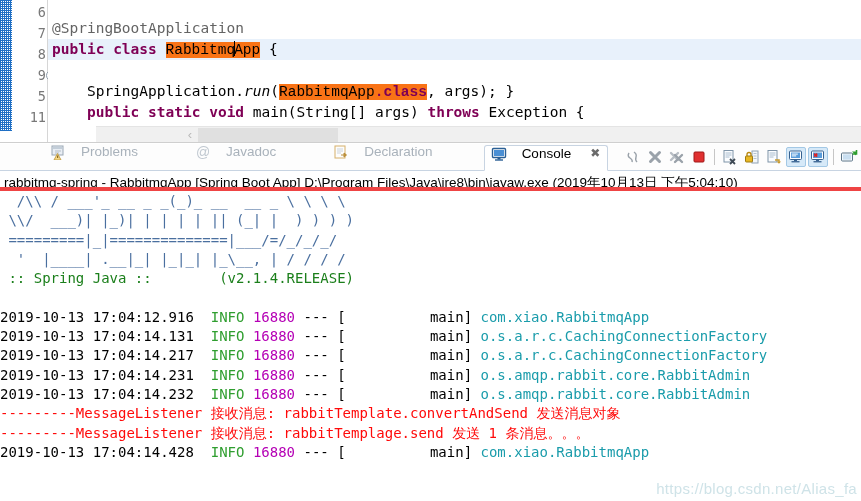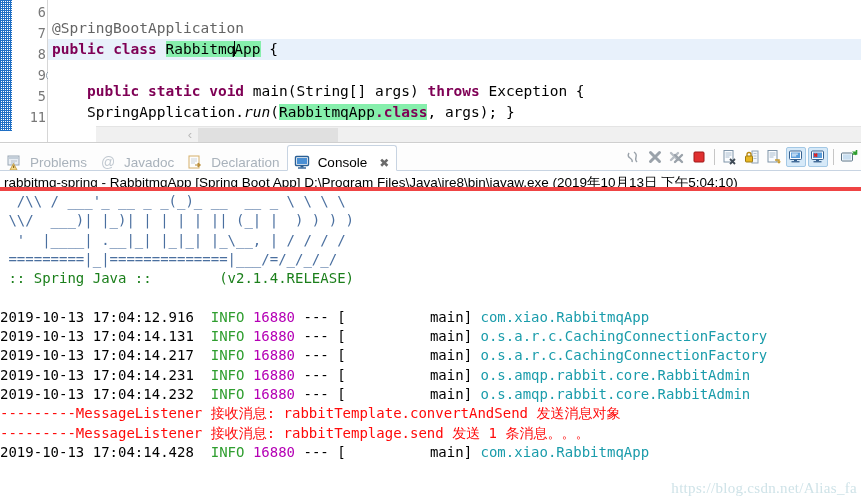--- a/index.html
+++ b/index.html
@@ -83,21 +83,21 @@
     white-space: pre;
     padding-left: 4px;
   }
   .code-line.highlight {
     background: #e8f1fb;
     width: 857px;
     margin-left: -4px;
     padding-left: 8px;
   }
   .kw { color: #7f0055; font-weight: bold; }
-  .occ { background: #86efac; }
+  .occ { background: #f97316; font-family: Liberation Mono, monospace; }
   .ital { font-style: italic; }
   .anno { color: #646464; }
   .caret {
     display: inline-block;
     width: 0; border-left: 1.5px solid #000;
     height: 15px; vertical-align: -2px;
     margin: 0 -1px;
   }
   .hscroll {
     position: absolute;
@@ -130,29 +130,30 @@
   }
   .tabbar {
     position: relative;
     height: 26px;
     background: #fdfdfd;
     border-bottom: 1px solid #c8d4e2;
     display: flex;
     align-items: center;
   }
   .tab {
-    display: flex; align-items: flex-end;
+    display: flex; align-items: flex-start;
     height: 26px;
     padding: 0 7px 0 6px;
     font-size: 13.5px;
     color: #a9b2bb;
-    gap: 8px;
+    gap: 15px;
     box-sizing: border-box;
     position: relative;
     white-space: nowrap;
+    margin-left: 44px;
   }
   .tab.active {
     color: #000000;
     background: #ffffff;
     border: 1px solid #c8d4e2;
     border-bottom: 1px solid #ffffff;
     border-radius: 3px 3px 0 0;
     margin-bottom: -1px;
     height: 26px;
   }
@@ -216,21 +217,21 @@
   .lvl-info { color: #2f9e2f; }
   .pid { color: #b500b5; }
   .logger { color: #1a9cab; }
   .redline { color: #ff0a0a; }
 
   .watermark {
     position: absolute;
     right: 4px; bottom: 4px;
     font-size: 15px;
     color: #cfe3e8;
-    font-family: Liberation Serif, serif;
+    font-family: Liberation Sans, sans-serif;
     letter-spacing: 0.3px;
     pointer-events: none;
     text-align: center;
   }
 </style>
 </head>
 <body>
 
 <div class="editor">
   <div class="change-ruler"></div>
@@ -240,22 +241,22 @@
     <div class="gutter-line"><span>7</span></div>
     <div class="gutter-line"><span>8</span></div>
     <div class="gutter-line"><span>9</span><span class="fold-marker"></span></div>
     <div class="gutter-line"><span>5</span></div>
     <div class="gutter-line"><span>11</span></div>
   </div>
   <div class="code-area">
     <div class="code-line"><span class="anno">@SpringBootApplication</span></div>
     <div class="code-line highlight"><span class="kw">public</span> <span class="kw">class</span> <span class="occ">Rabbitmq<span class="caret"></span>App</span> {</div>
     <div class="code-line"></div>
+    <div class="code-line">    SpringApplication.<span class="ital">run</span>(<span class="occ">RabbitmqApp<span class="kw">.class</span></span>, args); }</div>
     <div class="code-line">    <span class="kw">public</span> <span class="kw">static</span> <span class="kw">void</span> main(String[] args) <span class="kw">throws</span> Exception {</div>
-    <div class="code-line">    SpringApplication.<span class="ital">run</span>(<span class="occ">RabbitmqApp<span class="kw">.class</span></span>, args); }</div>
     <div class="code-line"></div>
     <div class="hscroll">
       <div class="hscroll-left">‹</div>
       <div class="hscroll-thumb"></div>
     </div>
   </div>
   <div class="editor-bottom-border"></div>
 </div>
 
 <div class="view-panel">
@@ -388,22 +389,22 @@
 
     </div>
   </div>
 
   <div class="console-header">rabbitmq-spring - RabbitmqApp [Spring Boot App] D:\Program Files\Java\jre8\bin\javaw.exe (2019年10月13日 下午5:04:10)</div>
 
   <div class="console-body">
 
     <div class="cline banner-blue">  /\\ / ___'_ __ _ _(_)_ __  __ _ \ \ \ \</div>
     <div class="cline banner-blue"> \\/  ___)| |_)| | | | | || (_| |  ) ) ) )</div>
+    <div class="cline banner-blue"> =========|_|==============|___/=/_/_/_/</div>
     <div class="cline banner-blue">  '  |____| .__|_| |_|_| |_\__, | / / / /</div>
-    <div class="cline banner-blue"> =========|_|==============|___/=/_/_/_/</div>
     <div class="cline banner"><span> :: Spring Java :: </span><span>       (v2.1.4.RELEASE)</span></div>
 
     <div class="cline"> </div>
 
     <div class="cline"><span>2019-10-13 17:04:12.916</span>  <span class="lvl-info">INFO</span> <span class="pid">16880</span> <span>---</span> [          <span>main</span>] <span class="logger">com.xiao.RabbitmqApp</span></div>
 
 
     <div class="cline"><span>2019-10-13 17:04:14.131</span>  <span class="lvl-info">INFO</span> <span class="pid">16880</span> <span>---</span> [          <span>main</span>] <span class="logger">o.s.a.r.c.CachingConnectionFactory</span></div>
 
     <div class="cline"><span>2019-10-13 17:04:14.217</span>  <span class="lvl-info">INFO</span> <span class="pid">16880</span> <span>---</span> [          <span>main</span>] <span class="logger">o.s.a.r.c.CachingConnectionFactory</span></div>

